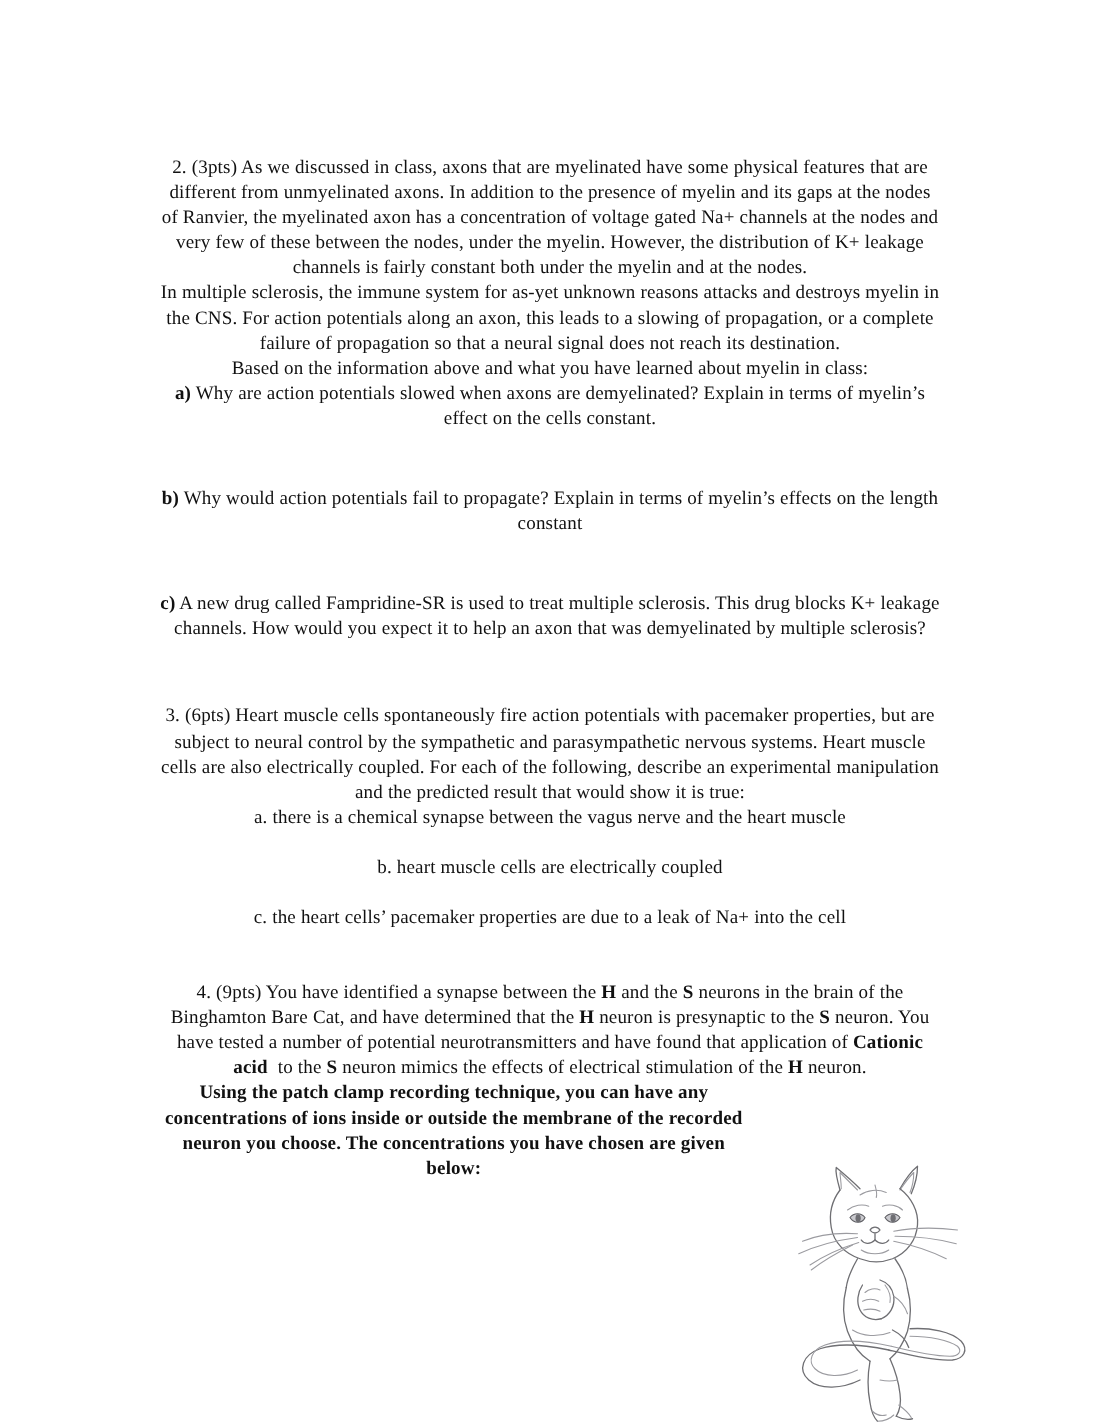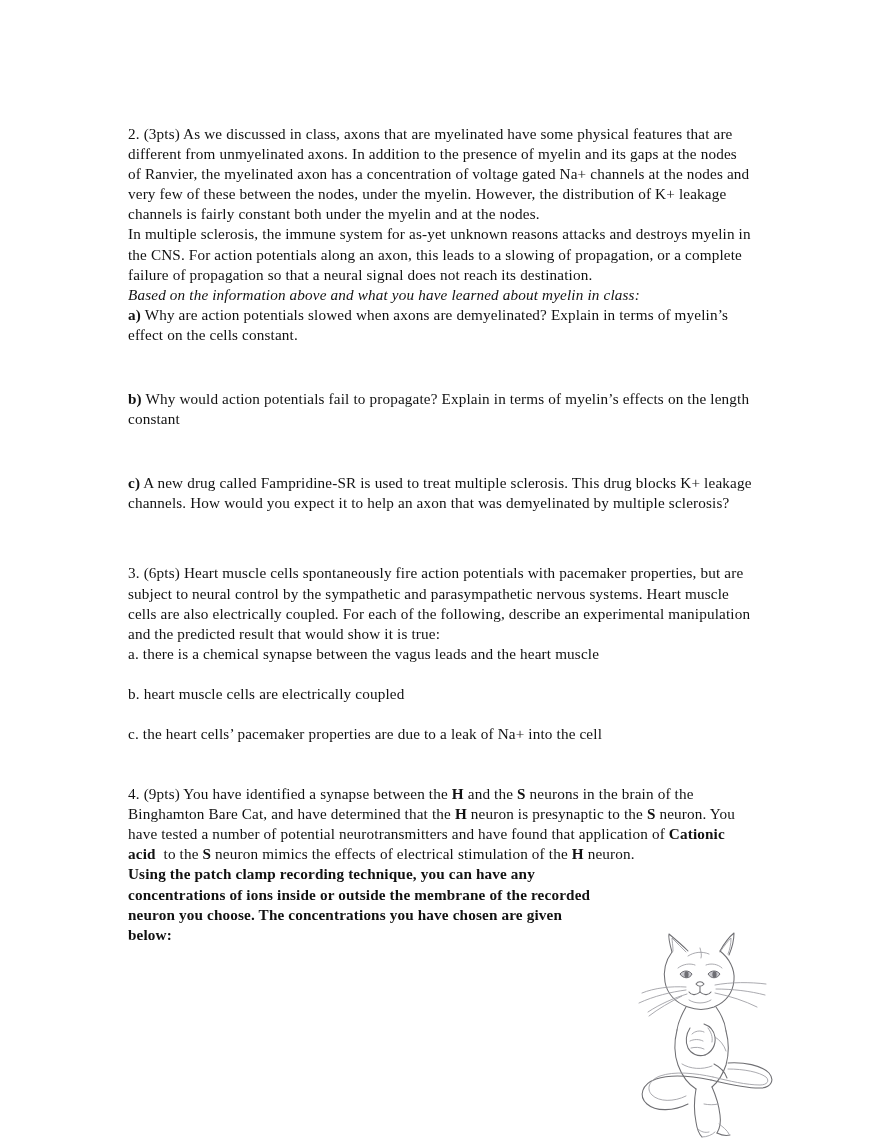--- a/index.html
+++ b/index.html
@@ -22,21 +22,21 @@
   }
   .doc-body {
     position: absolute;
     left: 128px;
     top: 124px;
     width: 624px;
   }
   .para {
     font-size: 15.2px;
     line-height: 20.1px;
-    text-align: left;
+    text-align: center;
     margin: 0;
     letter-spacing: 0.01em;
     color: #111111;
   }
   .gap-sm { height: 20px; }
   .gap-md { height: 40px; }
   .gap-lg { height: 44px; }
   .gap-xl { height: 50px; }
   b, .bold { font-weight: bold; }
   .nb { white-space: pre; }
@@ -75,33 +75,33 @@
 </head>
 <body>
 
 <div class="page">
 
   <div class="doc-body">
 
     <div>
       <p class="para"><span class="nb" style="white-space: pre-wrap;">2. (3pts) As we discussed in class, axons that are myelinated have some physical features that are different from unmyelinated axons. In addition to the presence of myelin and its gaps at the nodes of Ranvier, the myelinated axon has a concentration of voltage gated Na+ channels at the nodes and very few of these between the nodes, under the myelin. However, the distribution of K+ leakage channels is fairly constant both under the myelin and at the nodes.</span></p>
       <p class="para"><span class="nb" style="white-space: pre-wrap;">In multiple sclerosis, the immune system for as-yet unknown reasons attacks and destroys myelin in the CNS. For action potentials along an axon, this leads to a slowing of propagation, or a complete failure of propagation so that a neural signal does not reach its destination.</span></p>
-      <p class="para"><span class="nb" style="white-space: pre-wrap; font-style: italic;">Based on the information above and what you have learned about myelin in class:</span></p>
+      <p class="para"><span class="nb" style="white-space: pre-wrap;">Based on the information above and what you have learned about myelin in class:</span></p>
       <p class="para"><b class="nb" style="white-space: pre-wrap;">a)</b><span class="nb" style="white-space: pre-wrap;"> Why are action potentials slowed when axons are demyelinated? Explain in terms of myelin’s effect on the cells constant.</span></p>
       <div class="gap-lg"></div>
       <p class="para"><b class="nb" style="white-space: pre-wrap;">b)</b><span class="nb" style="white-space: pre-wrap;"> Why would action potentials fail to propagate? Explain in terms of myelin’s effects on the length constant</span></p>
       <div class="gap-lg"></div>
       <p class="para"><b class="nb" style="white-space: pre-wrap;">c)</b><span class="nb" style="white-space: pre-wrap;"> A new drug called Fampridine-SR is used to treat multiple sclerosis. This drug blocks K+ leakage channels. How would you expect it to help an axon that was demyelinated by multiple sclerosis?</span></p>
     </div>
 
     <div class="gap-xl"></div>
 
     <div>
       <p class="para"><span class="nb" style="white-space: pre-wrap;">3. (6pts) Heart muscle cells spontaneously fire action potentials with pacemaker properties, but are subject to neural control by the sympathetic and parasympathetic nervous systems. Heart muscle cells are also electrically coupled. For each of the following, describe an experimental manipulation and the predicted result that would show it is true:</span></p>
-      <p class="para"><span class="nb" style="white-space: pre-wrap;">a. there is a chemical synapse between the vagus leads and the heart muscle</span></p>
+      <p class="para"><span class="nb" style="white-space: pre-wrap;">a. there is a chemical synapse between the vagus nerve and the heart muscle</span></p>
       <div class="gap-sm"></div>
       <p class="para"><span class="nb" style="white-space: pre-wrap;">b. heart muscle cells are electrically coupled</span></p>
       <div class="gap-sm"></div>
       <p class="para"><span class="nb" style="white-space: pre-wrap;">c. the heart cells’ pacemaker properties are due to a leak of Na+ into the cell</span></p>
     </div>
 
     <div class="gap-md"></div>
 
     <div>
       <p class="para"><span class="nb" style="white-space: pre-wrap;">4. (9pts) You have identified a synapse between the </span><b class="nb" style="white-space: pre-wrap;">H</b><span class="nb" style="white-space: pre-wrap;"> and the </span><b class="nb" style="white-space: pre-wrap;">S</b><span class="nb" style="white-space: pre-wrap;"> neurons in the brain of the Binghamton Bare Cat, and have determined that the </span><b class="nb" style="white-space: pre-wrap;">H</b><span class="nb" style="white-space: pre-wrap;"> neuron is presynaptic to the </span><b class="nb" style="white-space: pre-wrap;">S</b><span class="nb" style="white-space: pre-wrap;"> neuron. You have tested a number of potential neurotransmitters and have found that application of </span><b class="nb" style="white-space: pre-wrap;">Cationic acid</b><span class="nb" style="white-space: pre-wrap;">  to the </span><b class="nb" style="white-space: pre-wrap;">S</b><span class="nb" style="white-space: pre-wrap;"> neuron mimics the effects of electrical stimulation of the </span><b class="nb" style="white-space: pre-wrap;">H</b><span class="nb" style="white-space: pre-wrap;"> neuron.</span></p>

